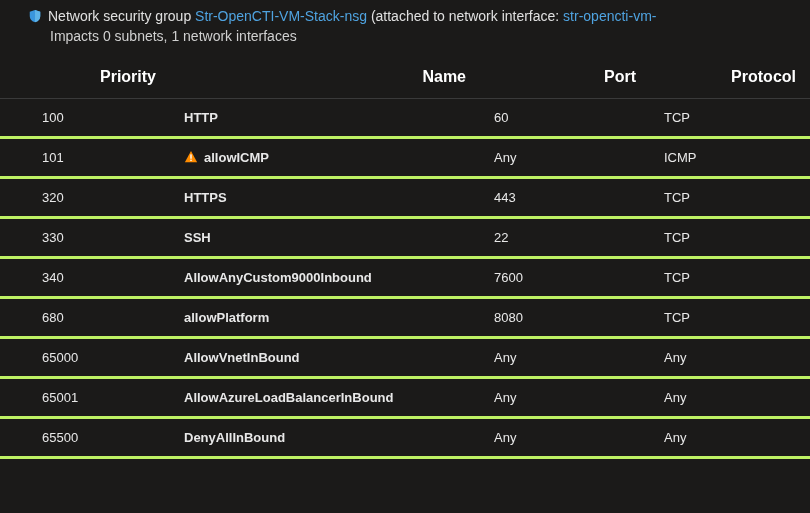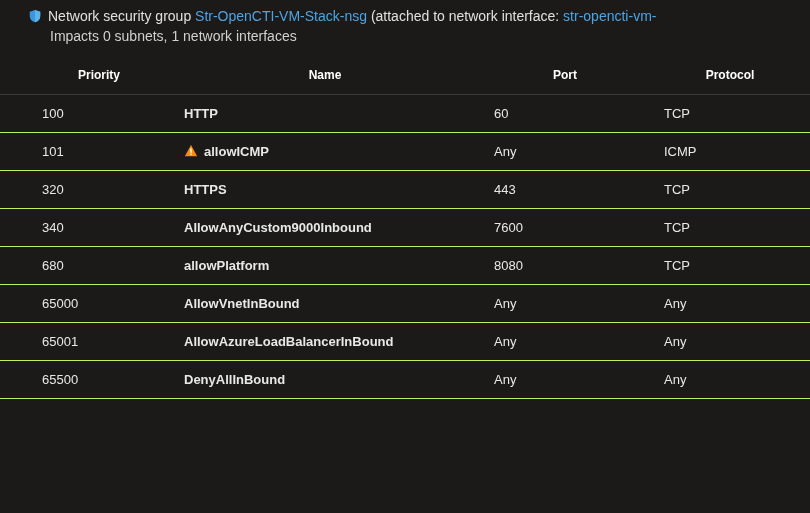--- a/index.html
+++ b/index.html
@@ -44,36 +44,36 @@
       padding: 4px 0 14px 50px;
       font-size: 14px;
       color: #d0d0d0;
       font-weight: 400;
     }
     table {
       width: 100%;
       border-collapse: collapse;
     }
     thead th {
-      text-align: center;
+      text-align: right;
       font-weight: 600;
-      font-size: 12px;
+      font-size: 16px;
       color: #ffffff;
       padding: 10px 14px 12px 14px;
       border-bottom: 1px solid #3a3a3a;
     }
     thead th:first-child {
       padding-left: 42px;
     }
     tbody td {
       text-align: left;
       font-size: 13px;
       color: #e8e8e8;
       padding: 11px 14px;
-      border-bottom: 1px solid #bef264;
+      border-bottom: 3px solid #bef264;
       vertical-align: middle;
     }
     tbody td:first-child {
       padding-left: 42px;
     }
     .name-cell {
       display: flex;
       align-items: flex-start;
       gap: 6px;
       font-weight: bold;
@@ -151,20 +151,30 @@
           <td>320</td>
           <td>
             <div class="name-cell">
               <span>HTTPS</span>
             </div>
           </td>
           <td>443</td>
           <td>TCP</td>
         </tr>
         <tr>
+          <td>330</td>
+          <td>
+            <div class="name-cell">
+              <span>SSH</span>
+            </div>
+          </td>
+          <td>22</td>
+          <td>TCP</td>
+        </tr>
+        <tr>
           <td>340</td>
           <td>
             <div class="name-cell">
               <span>AllowAnyCustom9000Inbound</span>
             </div>
           </td>
           <td>7600</td>
           <td>TCP</td>
         </tr>
         <tr>

